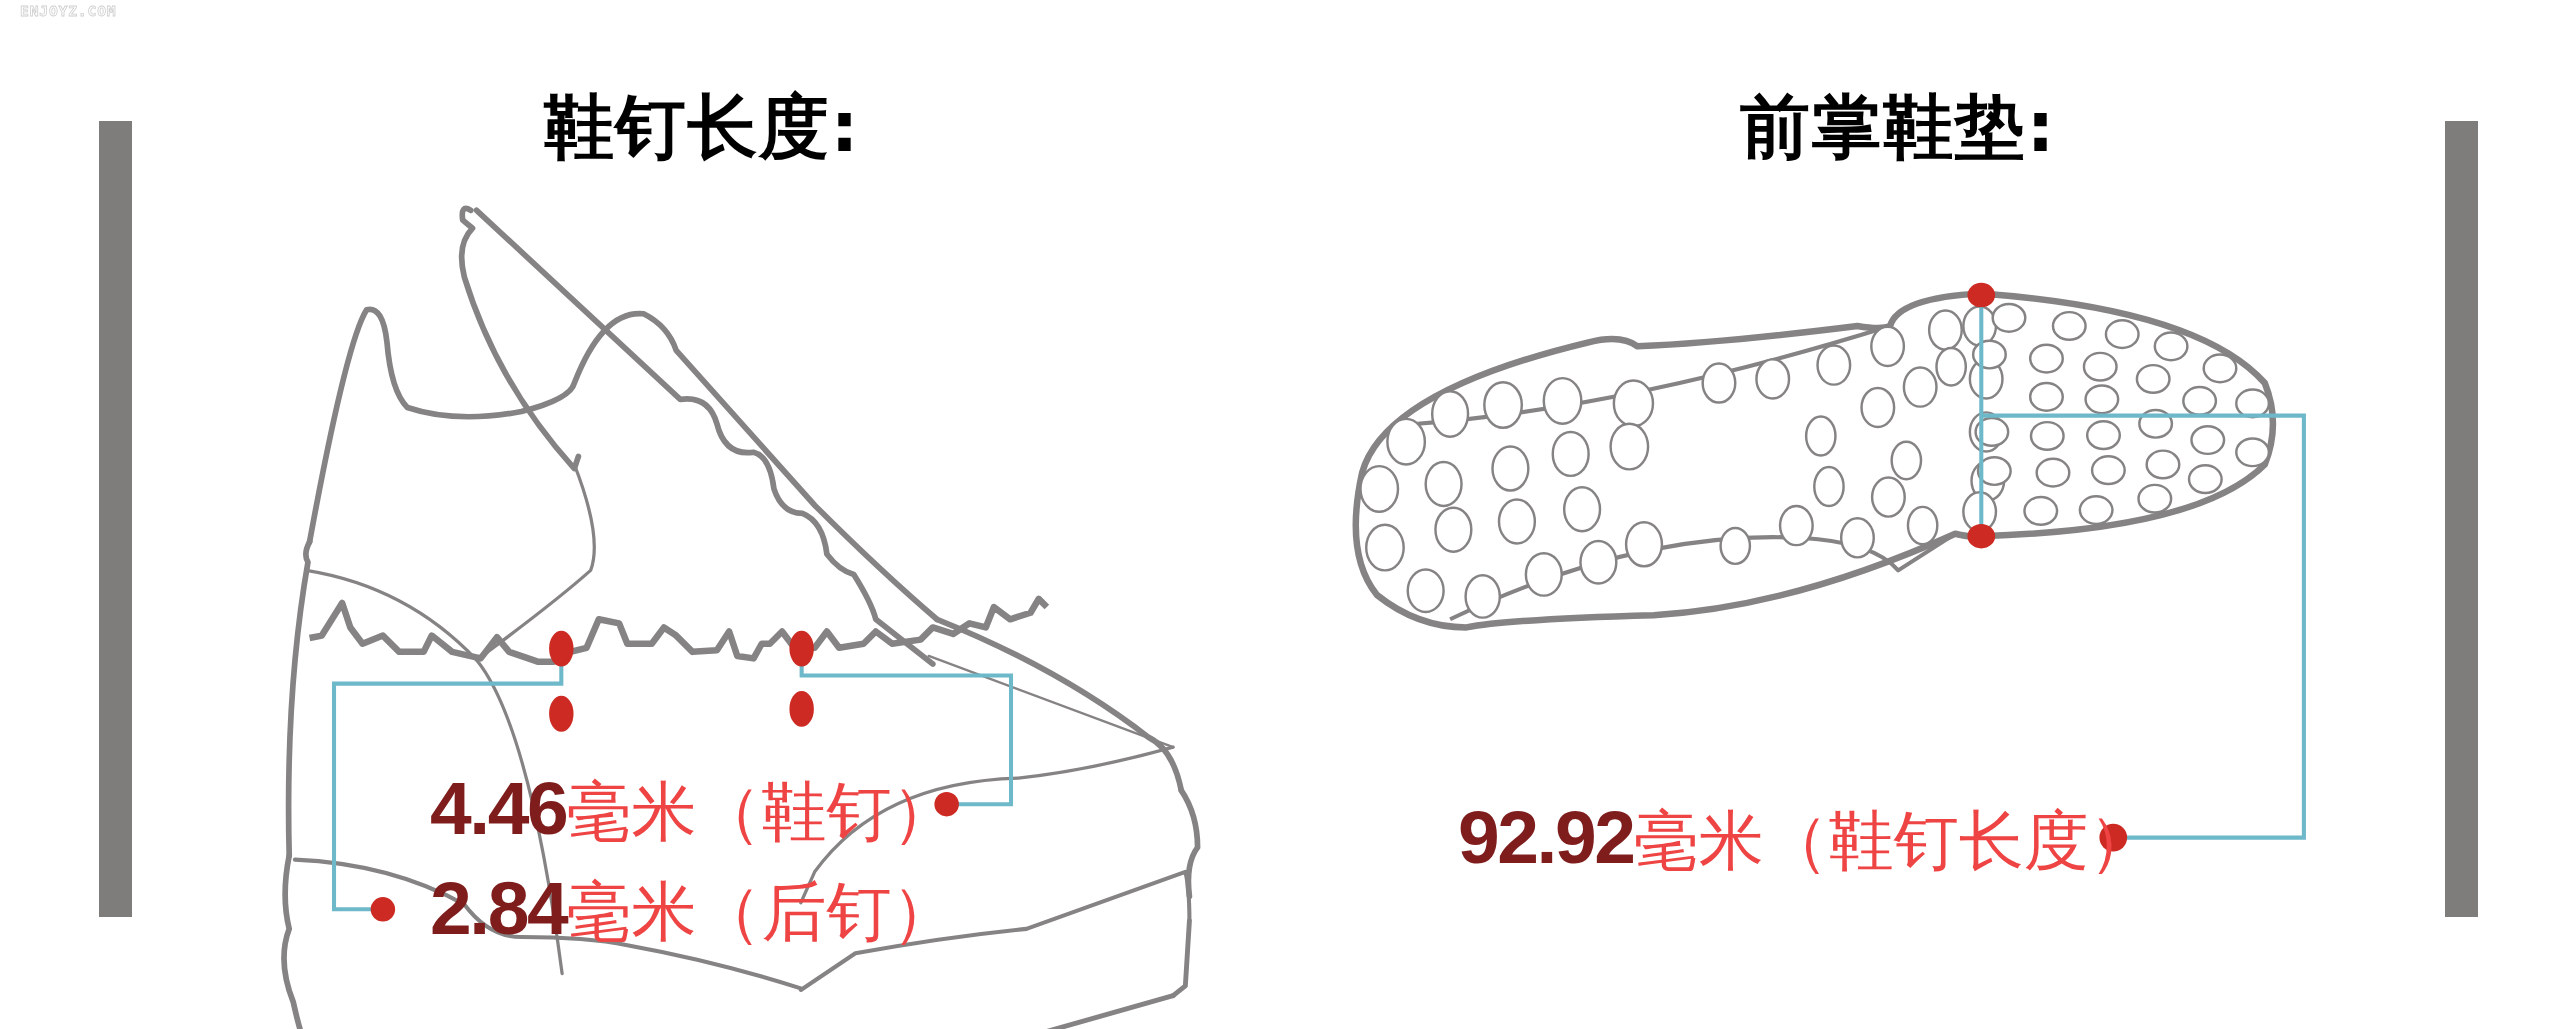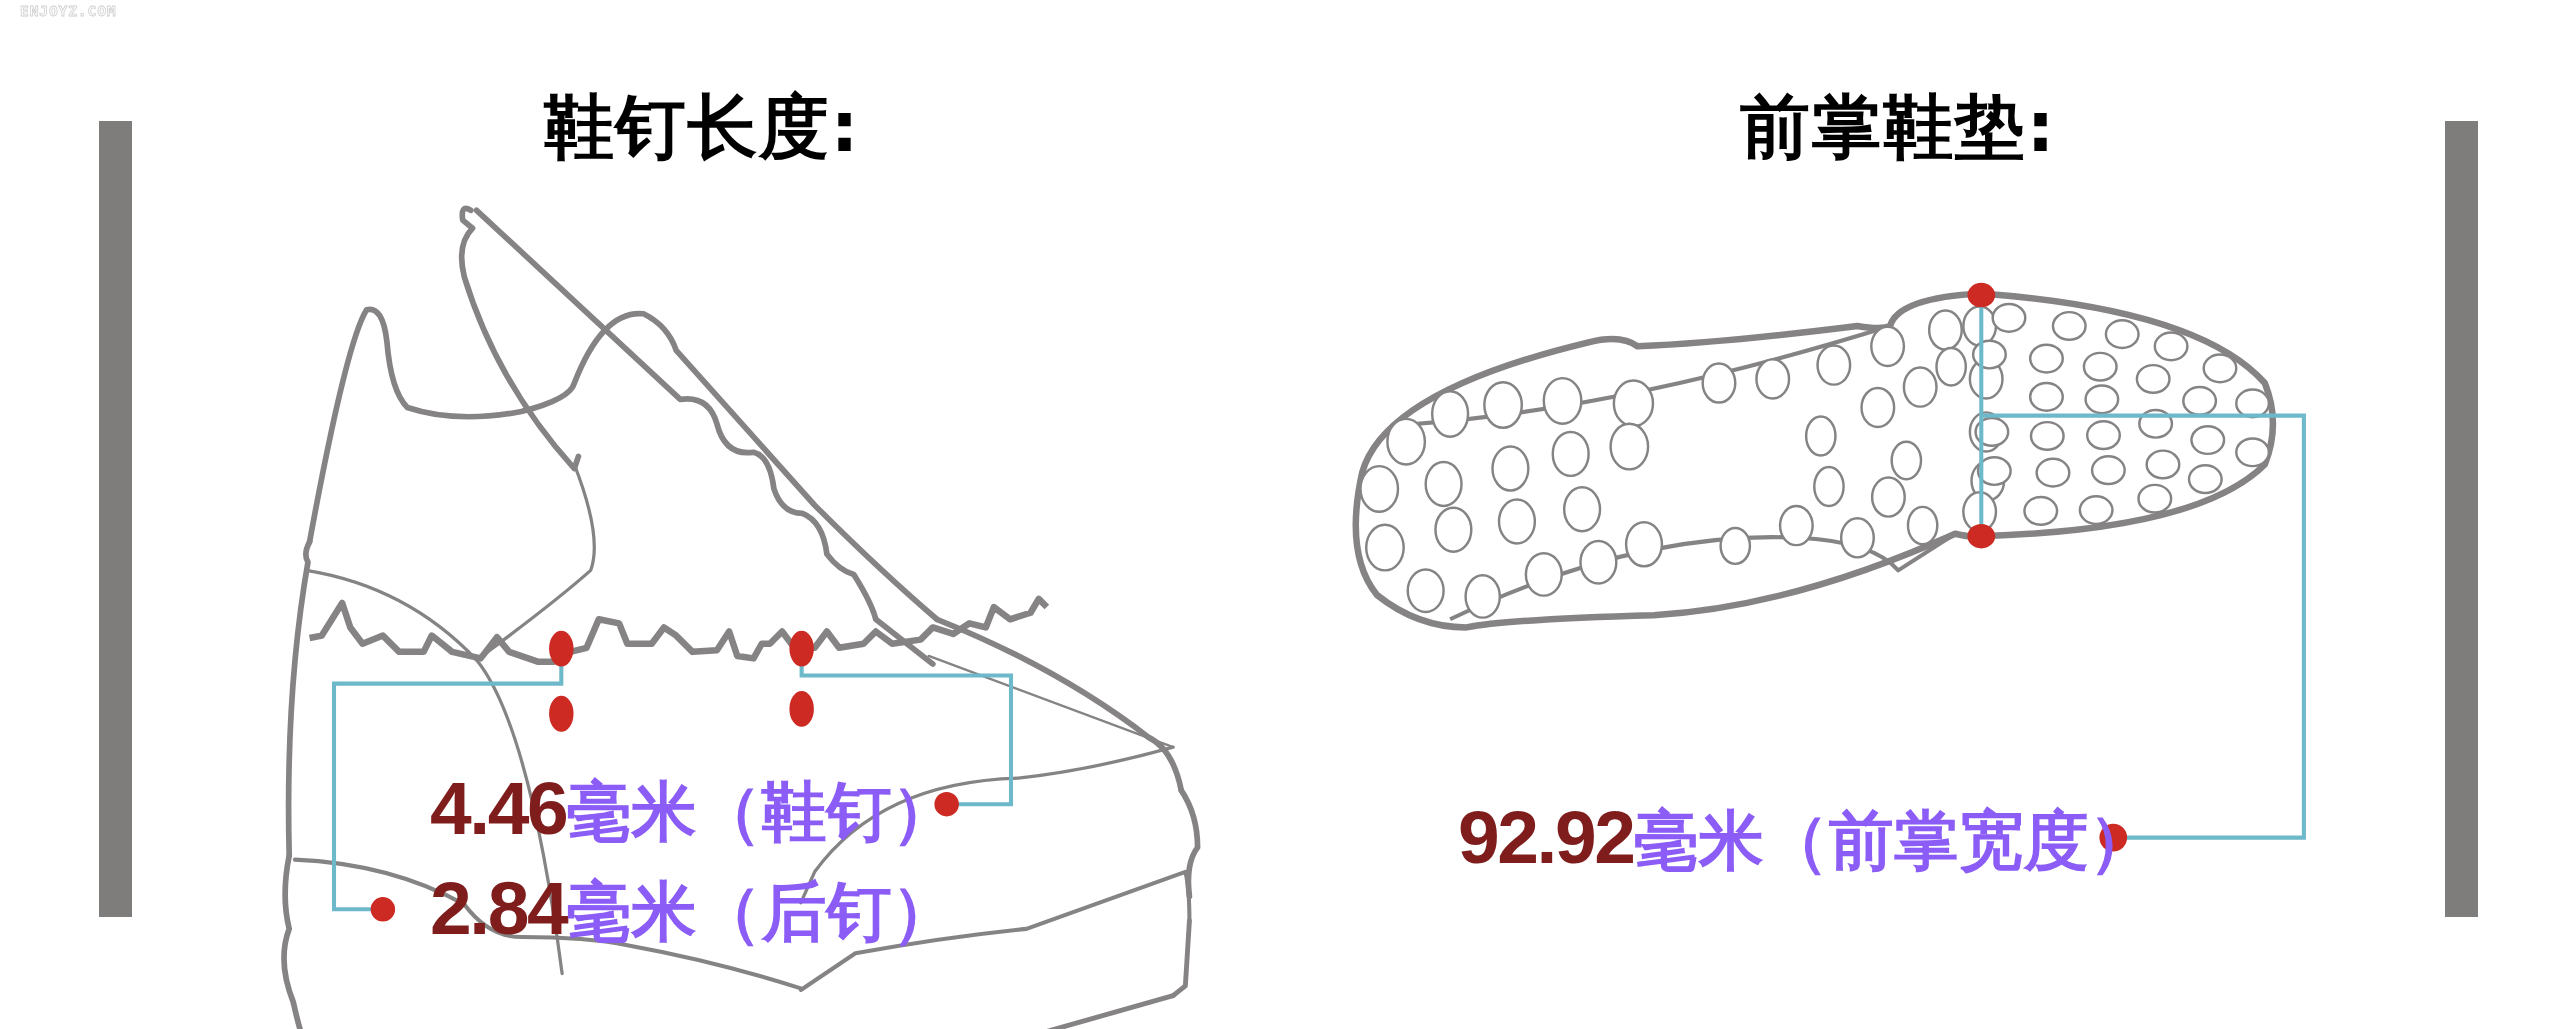--- a/index.html
+++ b/index.html
@@ -9,21 +9,21 @@
                font-size: 14.7px; letter-spacing: 0.8px; color: #ffffff;
                -webkit-text-stroke: 0.8px #cfcfcf; font-weight: bold; }
   .side-bar { position: absolute; top: 121px; width: 33px; height: 796px; background: #7f7c7c; }
   .side-bar.left { left: 99px; }
   .side-bar.right { left: 2445px; }
   .section-title { position: absolute; top: 81px; font-size: 70px; font-weight: bold; color: #000;
                    letter-spacing: 1.6px; white-space: nowrap; transform: translateX(-50%); }
   .label { position: absolute; white-space: nowrap; line-height: 1; transform: translateY(-50%); }
   .label .num { color: #7f1d1d; font-family: "Liberation Sans", sans-serif; font-weight: bold;
                 font-size: 75px; letter-spacing: -2.4px; }
-  .label .unit { color: #8b5cf6; font-size: 65px; font-weight: bold; margin-top: 8px; }
+  .label .unit { color: #ef4444; font-size: 65px; font-weight: normal; margin-top: 8px; }
   svg.art { position: absolute; left: 0; top: 0; }
 </style>
 </head>
 <body>
 
 <div class="watermark">ENJOYZ.COM</div>
 
 <div class="side-bar left"></div>
 <div class="side-bar right"></div>
 
@@ -161,15 +161,15 @@
   </g>
 </svg>
 
 <div class="label" style="left:430px; top:808px;">
   <span class="num">4.46</span><span class="unit">毫米（鞋钉）</span>
 </div>
 <div class="label" style="left:430px; top:908px;">
   <span class="num">2.84</span><span class="unit">毫米（后钉）</span>
 </div>
 <div class="label" style="left:1458px; top:837px;">
-  <span class="num">92.92</span><span class="unit">毫米（前掌宽度）</span>
+  <span class="num">92.92</span><span class="unit">毫米（鞋钉长度）</span>
 </div>
 
 
 </body></html>

